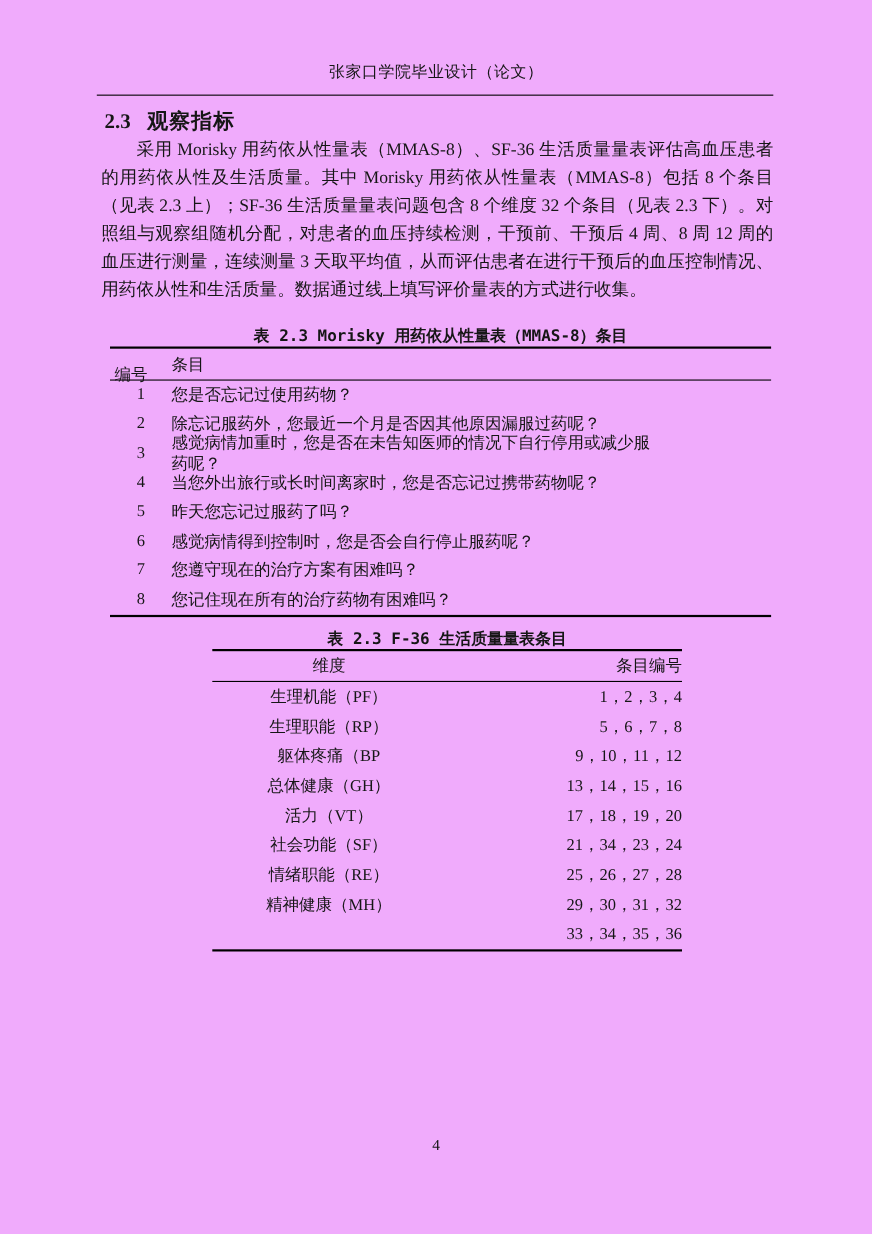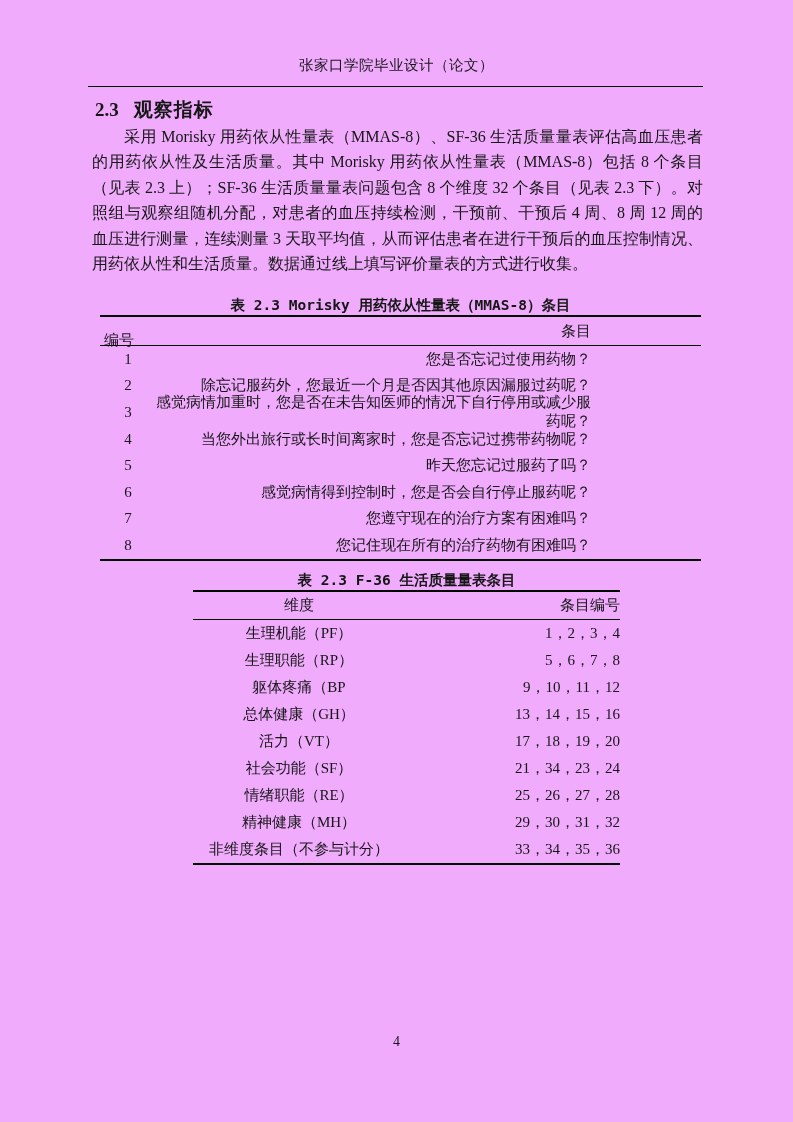--- a/index.html
+++ b/index.html
@@ -75,21 +75,21 @@
   .table1 .hrow { height: 29px; }
   .table2 .hrow { height: 28px; }
   .row {
     display: flex;
     align-items: center;
     height: 26.6px;
   }
   .table2 .row { height: 27px; }
   .table1 .c1 { width: 56px; text-align: center; flex: none; }
   .table1 .hrow .c1 { text-align: left; padding-left: 4px; margin-top: 18px; }
-  .table1 .c2 { flex: 1; text-align: right; padding-right: 110px; }
+  .table1 .c2 { flex: 1; text-align: left; padding-right: 110px; }
   .table2 .c1 { width: 212px; text-align: center; flex: none; }
   .table2 .c2 { flex: 1; text-align: right; }
   .page-number {
     position: absolute;
     top: 1034px; left: 0;
     width: 100%;
     text-align: center;
     font-size: 14px;
   }
 </style>
@@ -179,20 +179,19 @@
     </div>
     <div class="row">
       <div class="c1">情绪职能（RE）</div>
       <div class="c2">25，26，27，28</div>
     </div>
     <div class="row">
       <div class="c1">精神健康（MH）</div>
       <div class="c2">29，30，31，32</div>
     </div>
     <div class="row">
-      <div class="c1">非维度条目（不参与计分）</div>
       <div class="c2">33，34，35，36</div>
     </div>
   </div>
 
   <div class="page-number">4</div>
 
 </div>
 
 </body></html>

